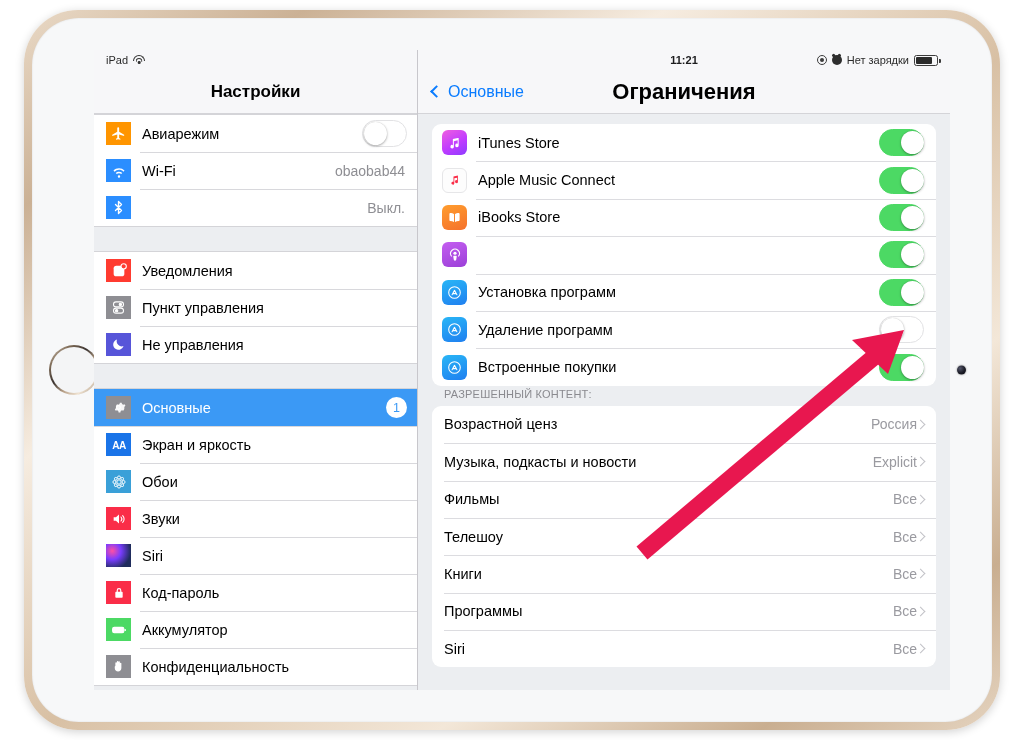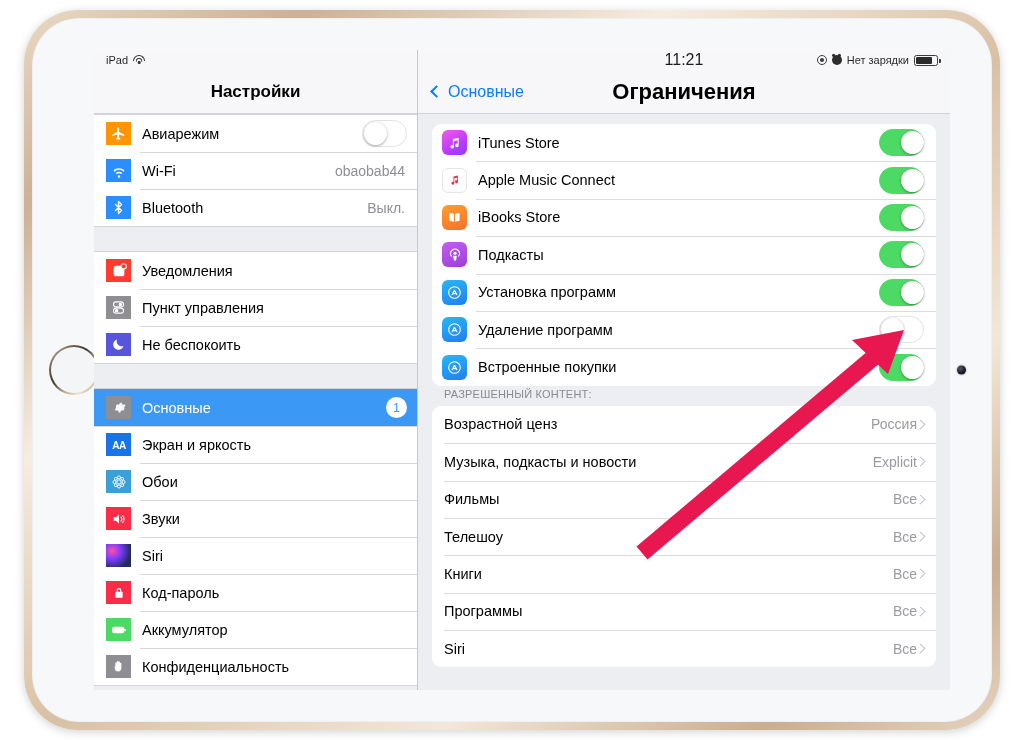--- a/index.html
+++ b/index.html
@@ -150,21 +150,21 @@
   
   #detail { flex: 1; height: 100%; background: #eceef1; display: flex; flex-direction: column; }
   .dt-statusbar {
     height: 20px; background: #f7f7f9;
     display: flex; align-items: center;
     position: relative; padding: 0 12px 0 10px;
     font-size: 11px; color: #2b2b2b;
   }
   .dt-clock {
     position: absolute; left: 0; right: 0; text-align: center;
-    font-size: 16px; font-weight: normal; color: #1c1c1e;
+    font-size: 11px; font-weight: bold; color: #1c1c1e;
   }
   .dt-status-right {
     margin-left: auto; display: flex; align-items: center; gap: 5px; z-index: 2;
   }
   .loc-icon {
     width: 10px; height: 10px; border-radius: 50%;
     border: 1.2px solid #3c3c3c; position: relative;
   }
   .loc-icon::after {
     content:""; position:absolute; left:2px; top:2px;
@@ -319,21 +319,20 @@
               <span class="sb-label">Wi-Fi</span>
               <span class="sb-value">obaobab44</span>
             </div>
 
             <div class="sb-row">
               <span class="sb-icon ic-bt">
                 <svg width="13" height="15" viewBox="0 0 12 20" fill="none" stroke="#fff" stroke-width="1.8" stroke-linejoin="round" stroke-linecap="round">
                     <path d="M2 6l8 8-4 4V2l4 4-8 8"></path>
                   </svg>
               </span>
-              <span class="sb-label">Bluetooth</span>
               <span class="sb-value">Выкл.</span>
             </div>
           </div>
 
           <div class="sb-gap"></div>
 
           <div class="sb-group">
             <div class="sb-row">
               <span class="sb-icon ic-notif">
                 <svg width="16" height="16" viewBox="0 0 24 24">
@@ -353,21 +352,21 @@
                   </svg>
               </span>
               <span class="sb-label">Пункт управления</span>
             </div>
             <div class="sb-row">
               <span class="sb-icon ic-dnd">
                 <svg width="15" height="15" viewBox="0 0 24 24" fill="#fff">
                     <path d="M20 14.5A8.2 8.2 0 0 1 9.6 4 8.4 8.4 0 1 0 20 14.5z"></path>
                   </svg>
               </span>
-              <span class="sb-label">Не беспокоить</span>
+              <span class="sb-label">Не управления</span>
             </div>
           </div>
 
           <div class="sb-gap"></div>
 
           <div class="sb-group">
             <div class="sb-row selected">
               <span class="sb-icon ic-general">
                 <svg width="17" height="17" viewBox="0 0 24 24" fill="#fff">
                     <path d="M12 8.6A3.4 3.4 0 1 0 12 15.4 3.4 3.4 0 0 0 12 8.6zm0 5.2a1.8 1.8 0 1 1 0-3.6 1.8 1.8 0 0 1 0 3.6z"></path>
@@ -515,21 +514,20 @@
             </div>
 
             <div class="dt-row">
               <span class="dt-icon ic-podcast">
                 <svg width="16" height="16" viewBox="0 0 24 24" fill="#fff">
                     <circle cx="12" cy="9.4" r="2.4"></circle>
                     <path d="M10.3 13.2h3.4c.6 0 1 .5.9 1.1l-.8 5c-.1.7-.7 1.2-1.4 1.2h-.8c-.7 0-1.3-.5-1.4-1.2l-.8-5c-.1-.6.3-1.1.9-1.1z"></path>
                     <path d="M6.6 13.6a6.6 6.6 0 1 1 10.8 0" fill="none" stroke="#fff" stroke-width="1.6" stroke-linecap="round"></path>
                   </svg>
               </span>
-              <span class="dt-label">Подкасты</span>
               <span class="sw on">
                   <span class="knob"></span>
                 </span>
             </div>
 
             <div class="dt-row">
               <span class="dt-icon ic-appstore">
                 <svg width="17" height="17" viewBox="0 0 24 24" fill="none" stroke="#fff" stroke-width="1.5">
                     <circle cx="12" cy="12" r="8.2"></circle>
                     <path d="M8.6 15.2l3.4-6.2 3.4 6.2M10 13.6h4" stroke-linecap="round" stroke-linejoin="round"></path>

